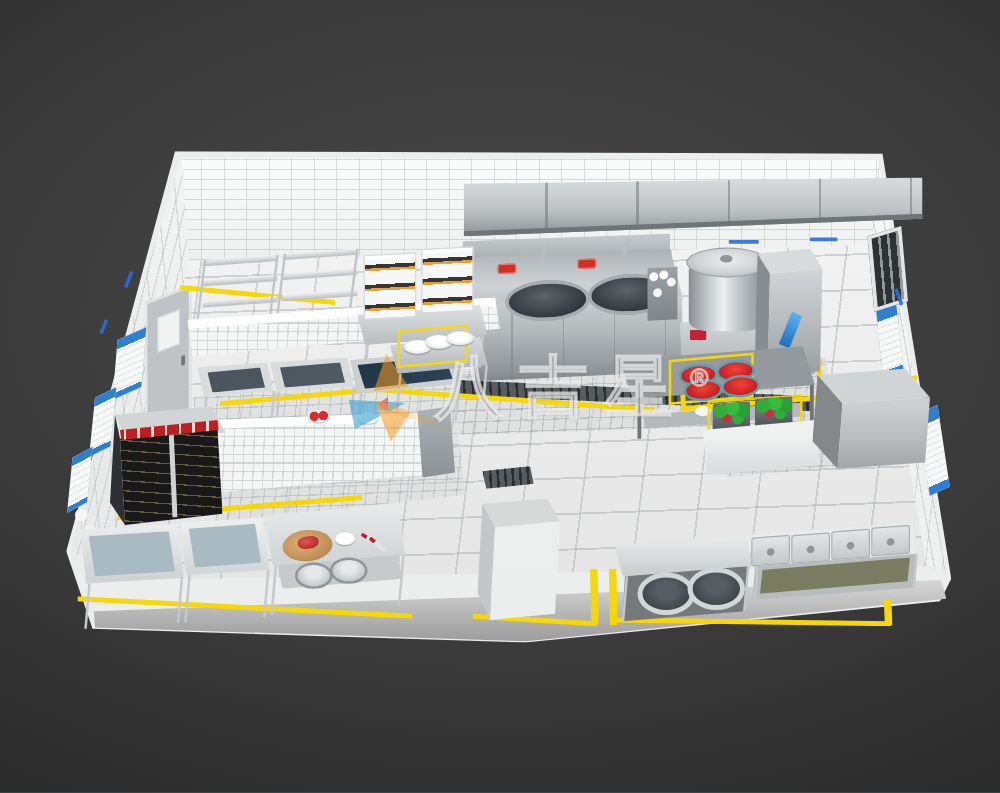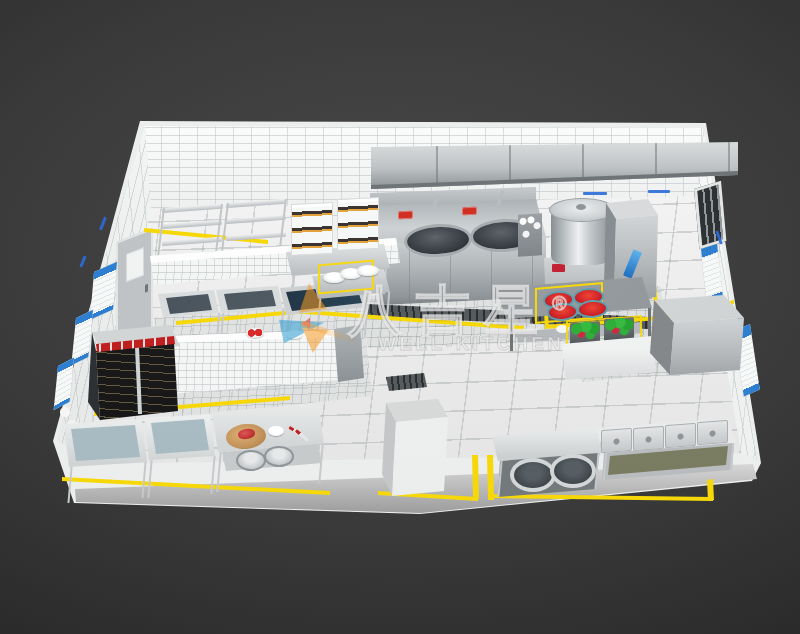--- a/index.html
+++ b/index.html
@@ -477,15 +477,14 @@
 
   <div id="wm">
     <div id="wm-logo">
       <div id="wm-tri1"></div>
       <div id="wm-tri2"></div>
       <div id="wm-tri3"></div>
       <div id="wm-arrow"></div>
     </div>
     <div id="wm-tail"></div>
     <div id="wm-cn"><span>八吉星</span><span class="reg">®</span></div>
-    <div id="wm-en">WELL-KITCHEN</div>
   </div>
 </div>
 
 </body></html>

